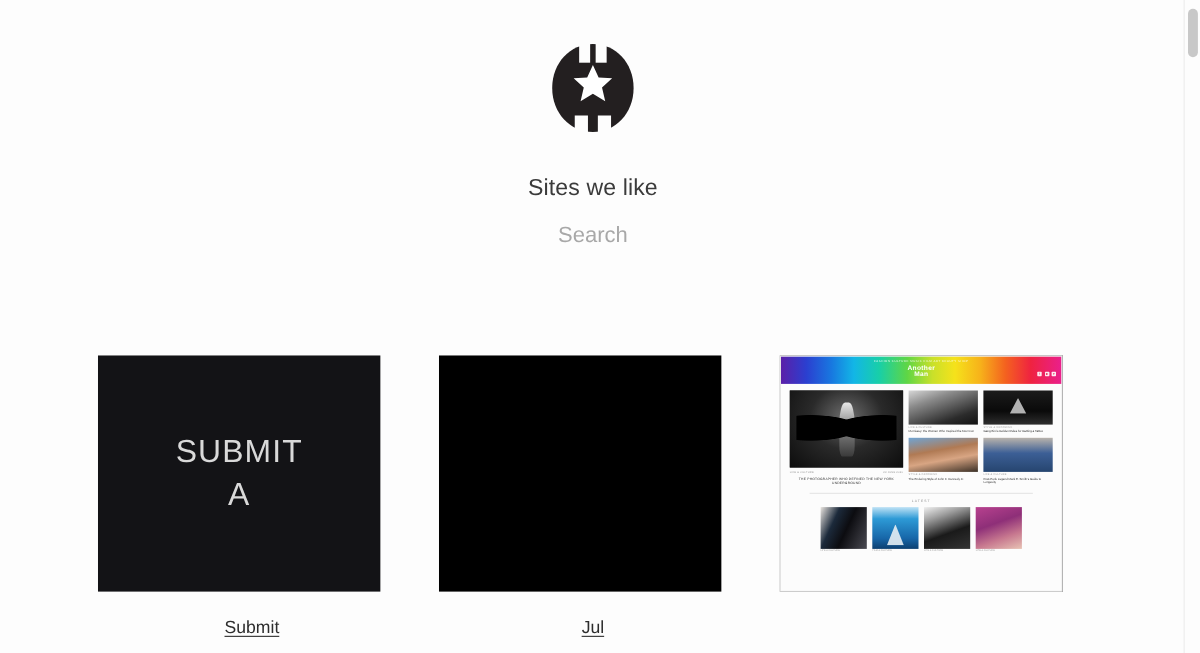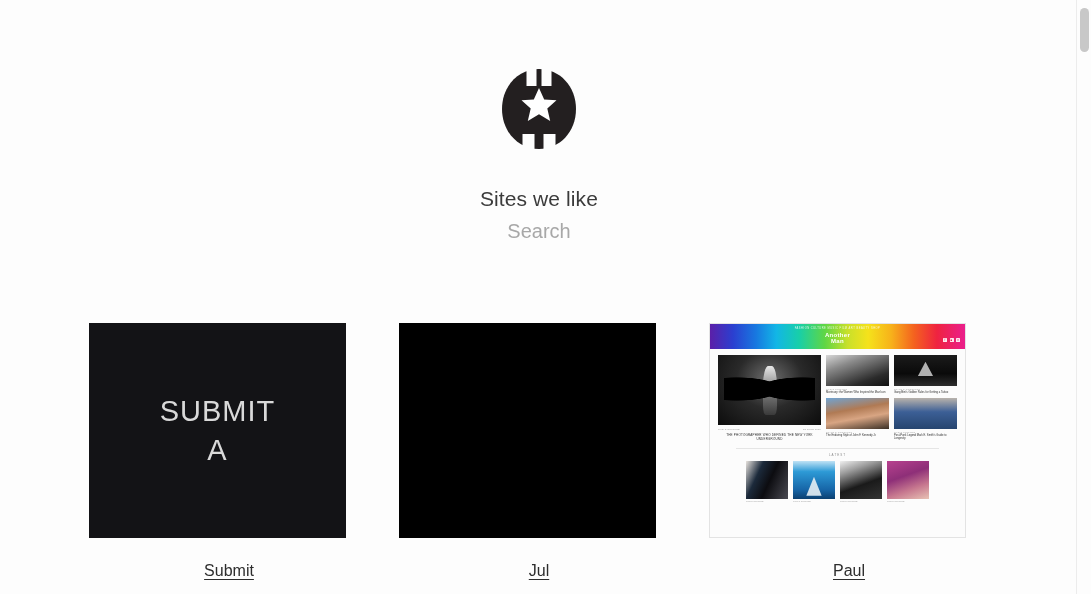--- a/index.html
+++ b/index.html
@@ -29,37 +29,37 @@
     background: #c8c8c8;
     border-radius: 5px;
   }
   
   .content {
     position: absolute; top: 0; left: 0;
     width: 1078px; height: 594px;
   }
   
   .header {
-    padding-top: 62px;
+    padding-top: 33px;
     text-align: center;
   }
   .logo-wrap {
     display: inline-block;
     width: 82px; height: 94px;
     line-height: 0;
   }
   .site-title {
     margin-top: 26px;
     font-size: 21px;
     color: #3b3b3b;
     font-weight: 400;
     letter-spacing: .1px;
     line-height: 1.2;
   }
-  .search-row { margin-top: 6px; }
+  .search-row { margin-top: 17px; }
   .search-input {
     width: 360px;
     border: none;
     outline: none;
     background: transparent;
     text-align: center;
     font-family: "Liberation Sans", sans-serif;
     font-size: 20px;
     color: #575757;
     padding: 3px 0;
@@ -409,23 +409,20 @@
                 </div>
                 <div class="mock-latest-item">
                   <div class="mock-latest-img lat-4"></div>
                   <div class="mock-latest-tag">LIFE &amp; CULTURE</div>
                 </div>
               </div>
 
             </div>
           </div>
         </div>
-        <div class="card-label-row">
-          <span class="card-label">Paul</span>
-        </div>
       </div>
 
     </div>
   </div>
 
   <div class="scrollbar-track">
     <div class="scrollbar-thumb"></div>
   </div>
 
 </div>

